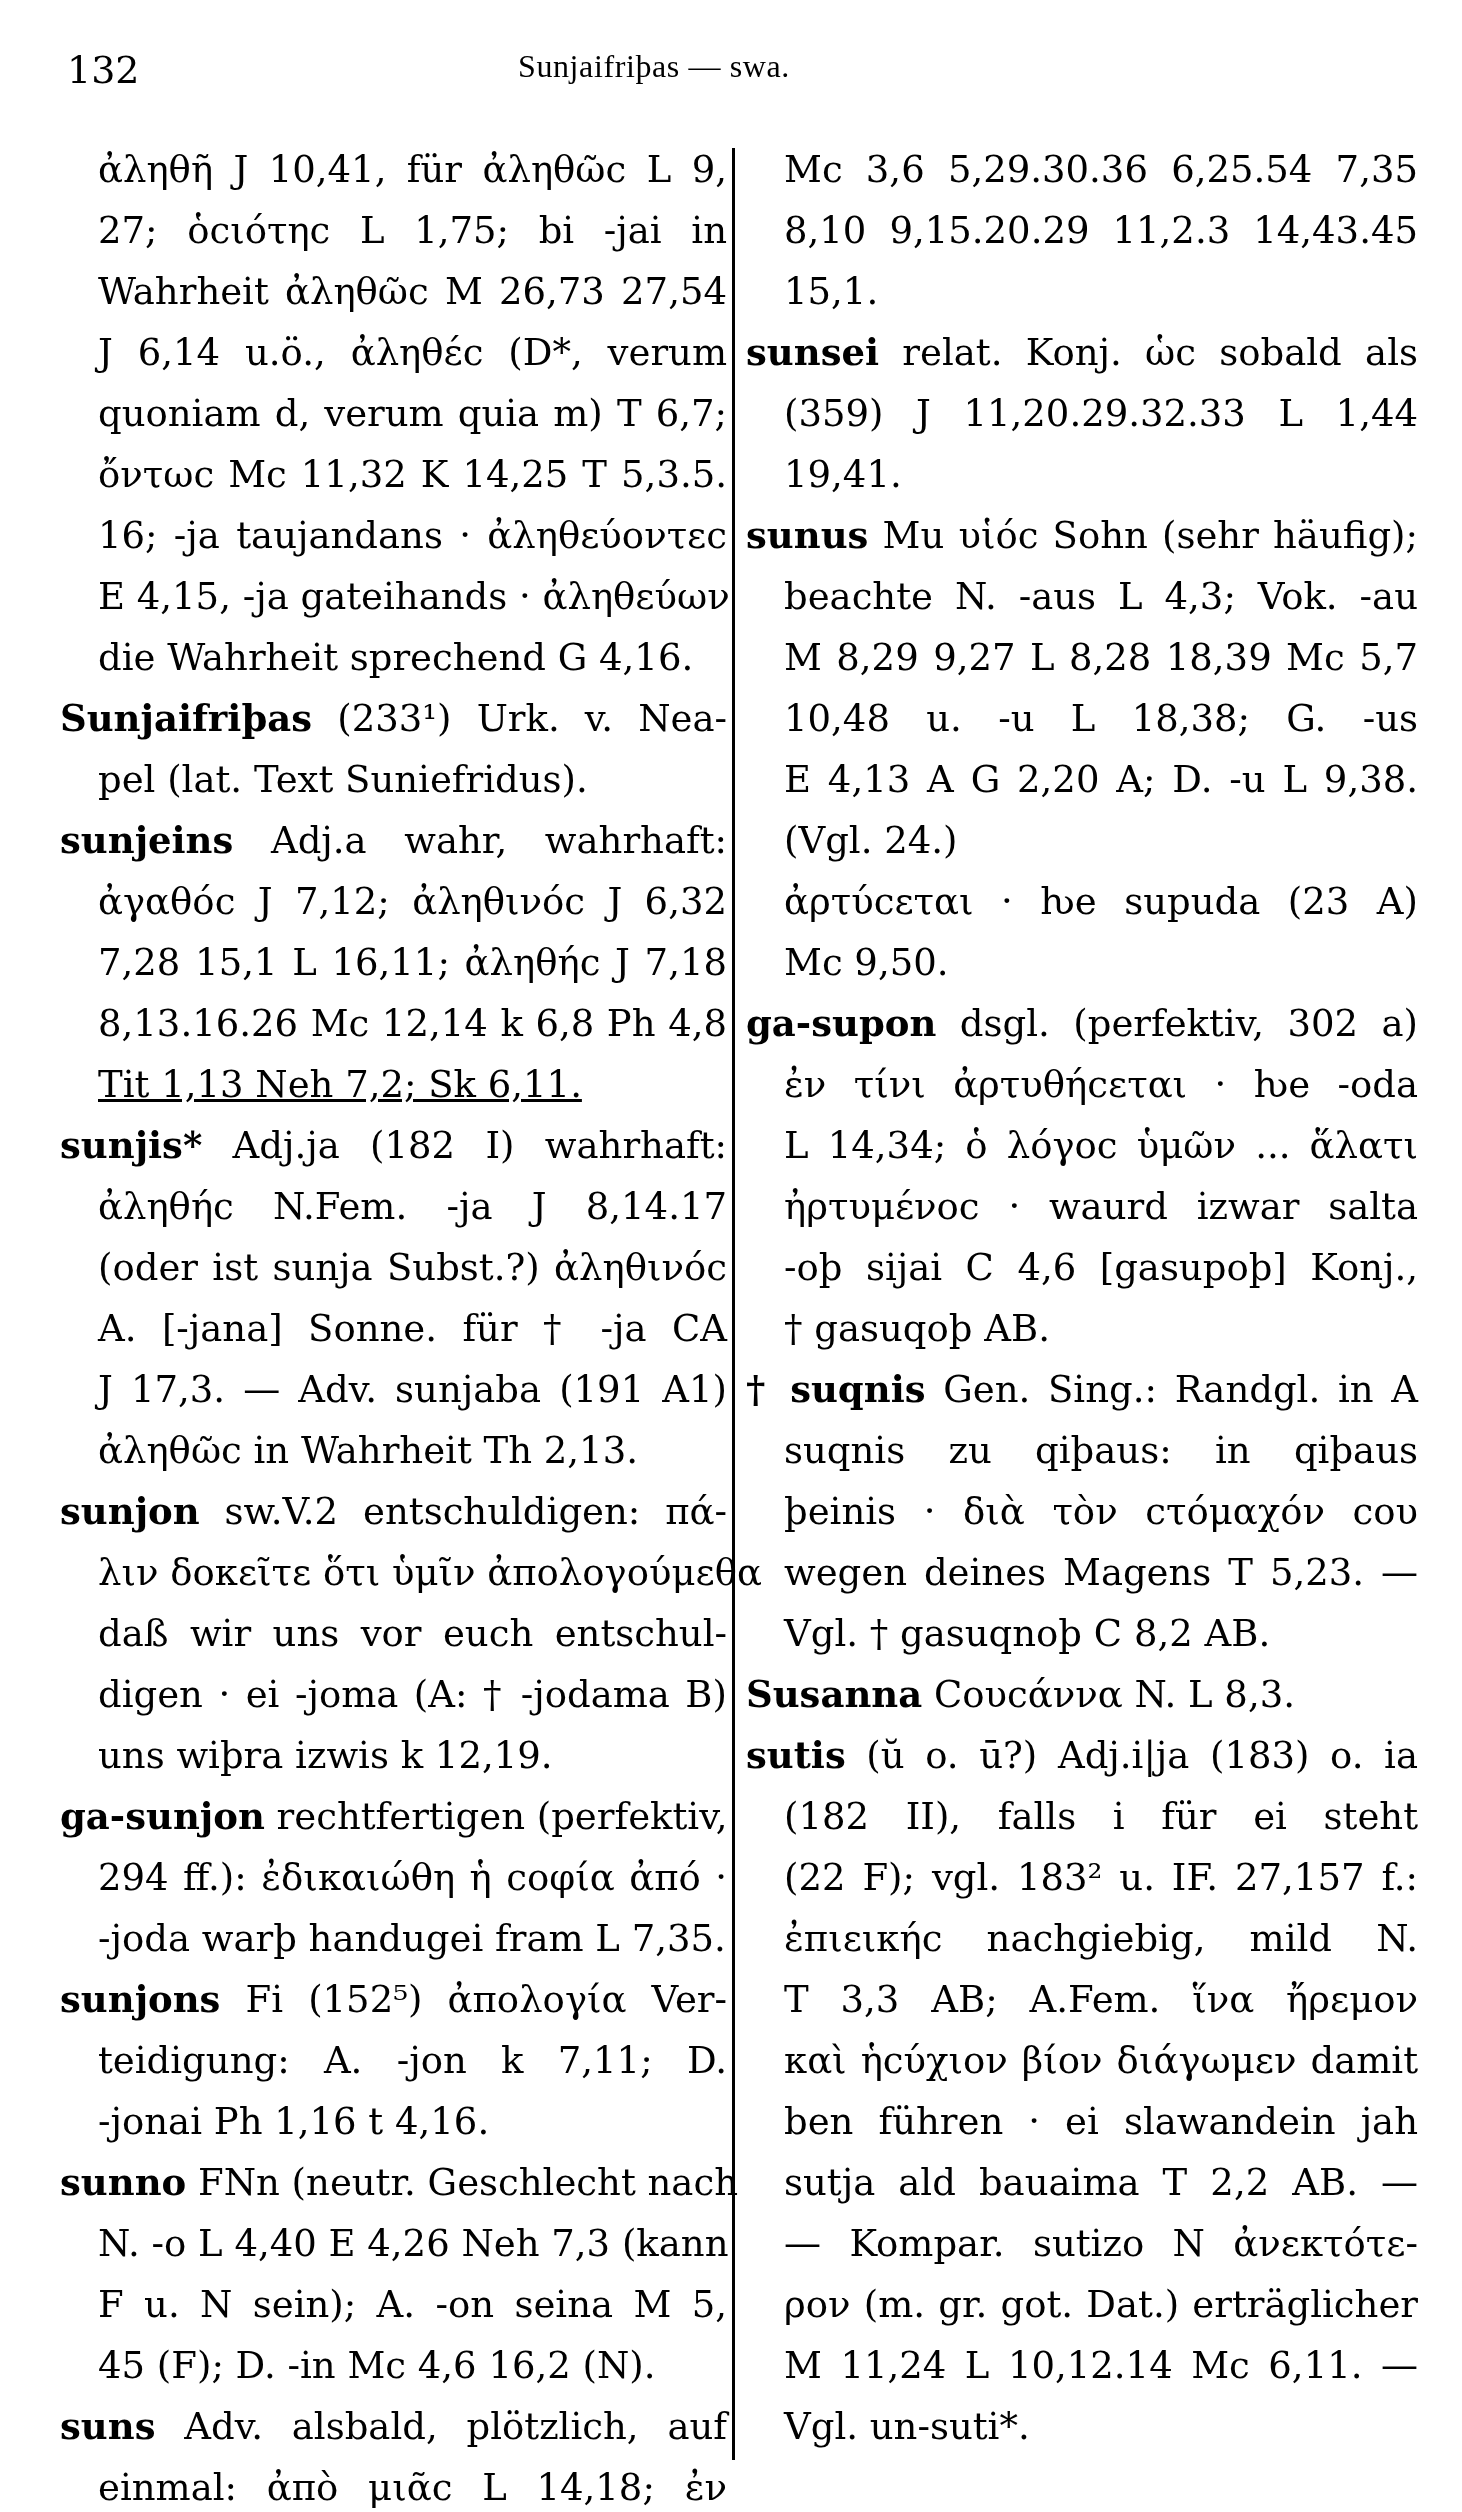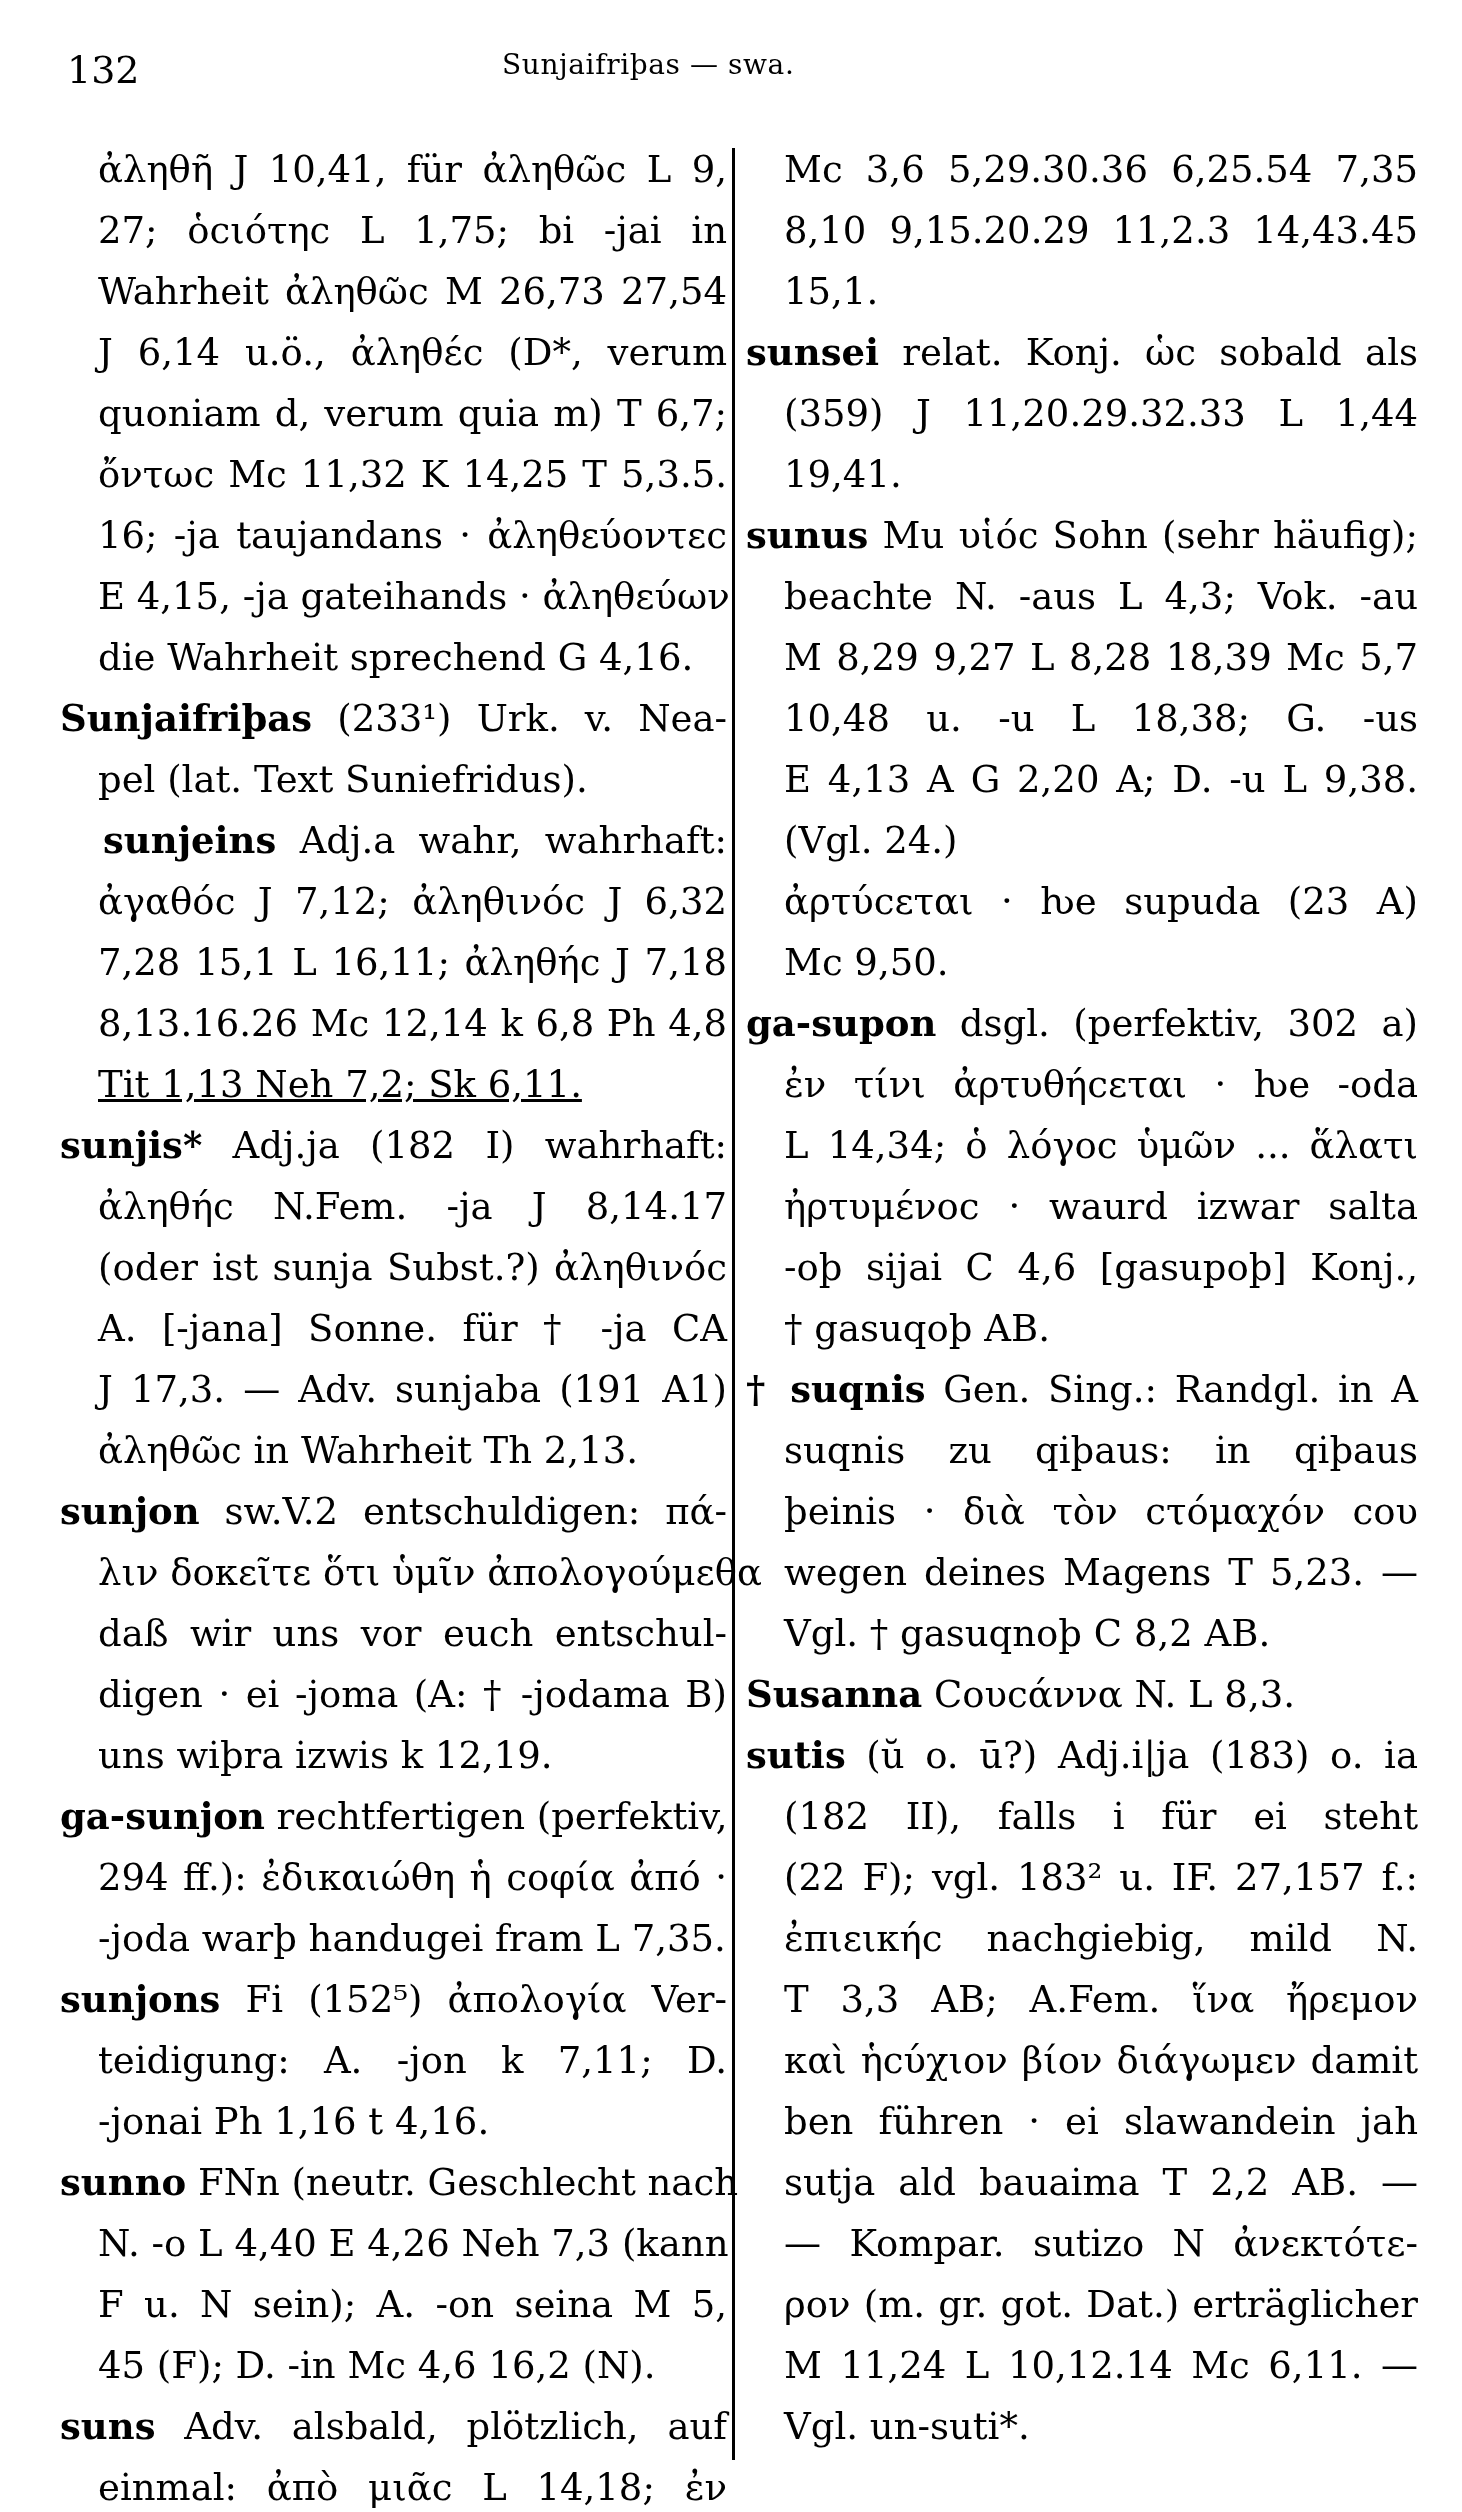--- a/index.html
+++ b/index.html
@@ -1,20 +1,20 @@
 <!DOCTYPE html>
 <html style="font-size:10px"><head>
 <meta charset="utf-8">
 <style>
   html, body { margin:0; padding:0; background:#ffffff; }
   body { width:1463px; height:2512px; position:relative; overflow:hidden;
          font-family:"DejaVu Serif","Liberation Serif",serif; color:#000; }
   .header { position:absolute; top:48px; left:0; width:1339px; height:62px; }
   .page-num { position:absolute; left:67px; top:0; font-size:38px; }
-  .running-head { position:absolute; left:502px; top:0; font-size:28px; letter-spacing:0.6px; }
+  .running-head { position:absolute; left:518px; top:0; font-size:32px; letter-spacing:0.6px;font-family:Liberation Serif, serif; }
   .col { position:absolute; top:139px; font-size:37px; line-height:61px; }
   .col.left { left:60px; width:667px; }
   .col.right { left:746px; width:672px; }
   .rule { position:absolute; left:732px; top:148px; width:2.5px; height:2312px; background:#000; }
   .ln { display:block; white-space:nowrap; text-align:justify; text-align-last:justify; }
   .ln.last { text-align-last:left; }
 </style>
 </head>
 <body>
 
@@ -28,21 +28,21 @@
     <span class="ln" style="padding-left: 38px;">27; ὁϲιότηϲ L 1,75; bi -jai in</span>
     <span class="ln" style="padding-left: 38px;">Wahrheit ἀληθῶϲ M 26,73 27,54</span>
     <span class="ln" style="padding-left: 38px;">J 6,14 u.ö., ἀληθέϲ (D*, verum</span>
     <span class="ln" style="padding-left: 38px;">quoniam d, verum quia m) T 6,7;</span>
     <span class="ln" style="padding-left: 38px;">ὄντωϲ Mc 11,32 K 14,25 T 5,3.5.</span>
     <span class="ln" style="padding-left: 38px;">16; -ja taujandans · ἀληθεύοντεϲ</span>
     <span class="ln" style="padding-left: 38px;">E 4,15, -ja gateihands · ἀληθεύων</span>
     <span class="ln last" style="padding-left: 38px;">die Wahrheit sprechend G 4,16.</span>
     <span class="ln" style="padding-left: 0px;"><b>Sunjaifriþas</b> (233¹) Urk. v. Nea-</span>
     <span class="ln last" style="padding-left: 38px;">pel (lat. Text Suniefridus).</span>
-    <span class="ln" style="padding-left: 0px; margin-left: 43px;"><b>sunjeins</b> Adj.a wahr, wahrhaft:</span>
+    <span class="ln" style="padding-left: 0px;"><b>sunjeins</b> Adj.a wahr, wahrhaft:</span>
     <span class="ln" style="padding-left: 38px;">ἀγαθόϲ J 7,12; ἀληθινόϲ J 6,32</span>
     <span class="ln" style="padding-left: 38px;">7,28 15,1 L 16,11; ἀληθήϲ J 7,18</span>
     <span class="ln" style="padding-left: 38px;">8,13.16.26 Mc 12,14 k 6,8 Ph 4,8</span>
     <span class="ln last" style="padding-left: 38px; text-decoration: underline;">Tit 1,13 Neh 7,2; Sk 6,11.</span>
     <span class="ln" style="padding-left: 0px;"><b>sunjis*</b> Adj.ja (182 I) wahrhaft:</span>
     <span class="ln" style="padding-left: 38px;">ἀληθήϲ N.Fem. -ja J 8,14.17</span>
     <span class="ln" style="padding-left: 38px;">(oder ist sunja Subst.?) ἀληθινόϲ</span>
     <span class="ln" style="padding-left: 38px;">A. [-jana] Sonne. für † -ja CA</span>
     <span class="ln" style="padding-left: 38px;">J 17,3. — Adv. sunjaba (191 A1)</span>
     <span class="ln last" style="padding-left: 38px;">ἀληθῶϲ in Wahrheit Th 2,13.</span>

